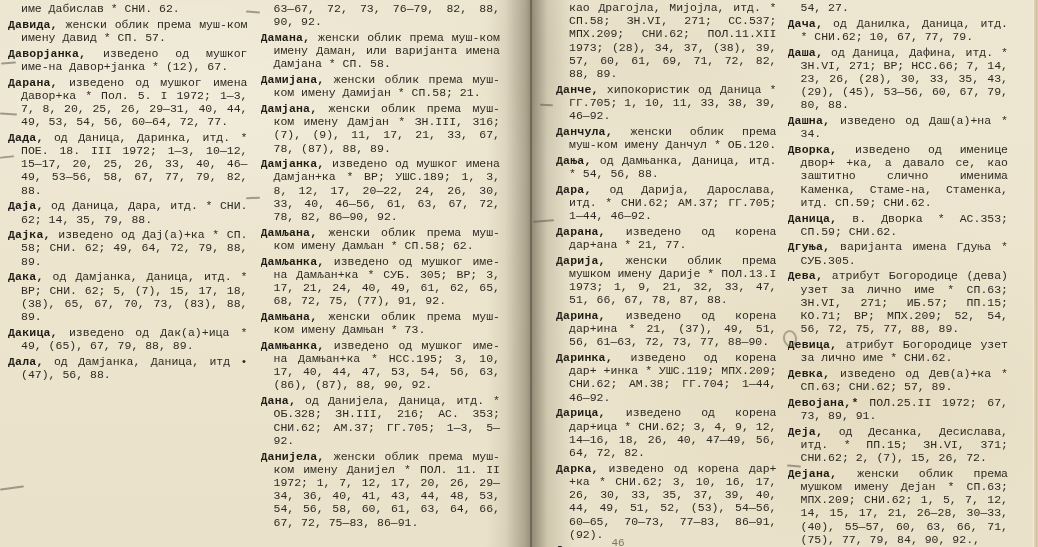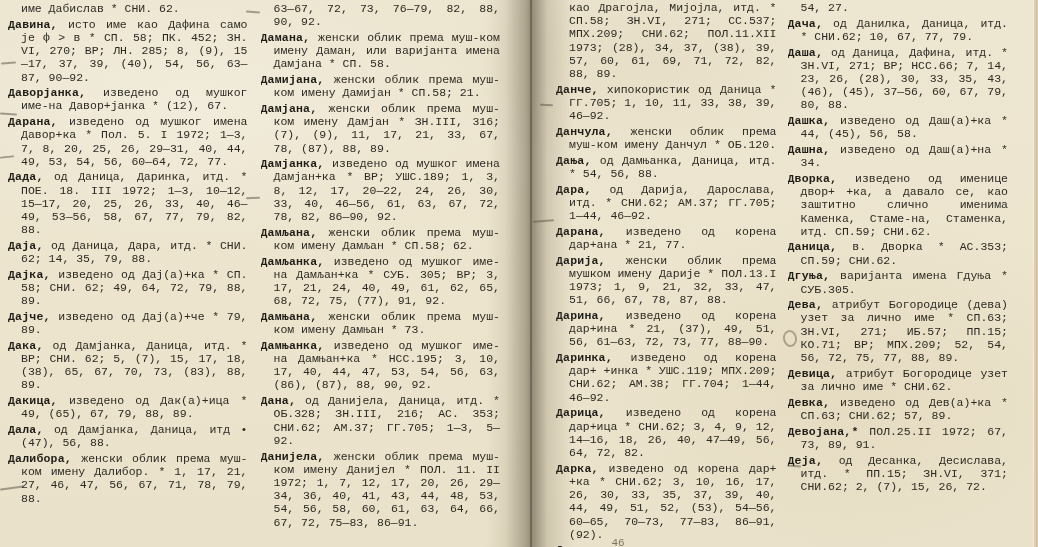--- a/index.html
+++ b/index.html
@@ -51,31 +51,29 @@
          border-radius:50% 50% 50% 50%;transform:rotate(-12deg);}
 </style>
 </head>
 <body>
 
 <div class="spread">
 
   <div class="page page-left">
     <div class="col" id="col-0">
         <p class="cont"><span>име Дабислав * СНИ. 62.</span></p>
-        <p class="entry"><b>Давина,</b> <span>исто име као Дафина само је ф &gt; в * СП. 58; ПК. 452; ЗН. VI, 270; ВР; ЛН. 285; 8, (9), 15—17, 37, 39, (40), 54, 56, 63—87, 90—92.</span></p>
+        <p class="entry"><b>Давида,</b> <span>женски облик према муш-ком имену Давид * СП. 57.</span></p>
         <p class="entry"><b>Даворјанка,</b> <span>изведено од мушког име-на Давор+јанка * (12), 67.</span></p>
         <p class="entry"><b>Дарана,</b> <span>изведено од мушког имена Давор+ка * Пол. 5. I 1972; 1—3, 7, 8, 20, 25, 26, 29—31, 40, 44, 49, 53, 54, 56, 60—64, 72, 77.</span></p>
         <p class="entry"><b>Дада,</b> <span>од Даница, Даринка, итд. * ПОЕ. 18. III 1972; 1—3, 10—12, 15—17, 20, 25, 26, 33, 40, 46—49, 53—56, 58, 67, 77, 79, 82, 88.</span></p>
         <p class="entry"><b>Даја,</b> <span>од Даница, Дара, итд. * СНИ. 62; 14, 35, 79, 88.</span></p>
         <p class="entry"><b>Дајка,</b> <span>изведено од Дај(а)+ка * СП. 58; СНИ. 62; 49, 64, 72, 79, 88, 89.</span></p>
-        <p class="entry"><b>Дајче,</b> <span>изведено од Дај(а)+че * 79, 89.</span></p>
         <p class="entry"><b>Дака,</b> <span>од Дамјанка, Даница, итд. * ВР; СНИ. 62; 5, (7), 15, 17, 18, (38), 65, 67, 70, 73, (83), 88, 89.</span></p>
         <p class="entry"><b>Дакица,</b> <span>изведено од Дак(а)+ица * 49, (65), 67, 79, 88, 89.</span></p>
         <p class="entry"><b>Дала,</b> <span>од Дамјанка, Даница, итд • (47), 56, 88.</span></p>
-        <p class="entry"><b>Далибора,</b> <span>женски облик према муш-ком имену Далибор. * 1, 17, 21, 27, 46, 47, 56, 67, 71, 78, 79, 88.</span></p>
       </div>
     <div class="col" id="col-1">
         <p class="cont"><span>63—67, 72, 73, 76—79, 82, 88, 90, 92.</span></p>
         <p class="entry"><b>Дамана,</b> <span>женски облик према муш-ком имену Даман, или варијанта имена Дамјана * СП. 58.</span></p>
         <p class="entry"><b>Дамијана,</b> <span>женски облик према муш-ком имену Дамијан * СП.58; 21.</span></p>
         <p class="entry"><b>Дамјана,</b> <span>женски облик према муш-ком имену Дамјан * ЗН.III, 316; (7), (9), 11, 17, 21, 33, 67, 78, (87), 88, 89.</span></p>
         <p class="entry"><b>Дамјанка,</b> <span>изведено од мушког имена Дамјан+ка * ВР; УШС.189; 1, 3, 8, 12, 17, 20—22, 24, 26, 30, 33, 40, 46—56, 61, 63, 67, 72, 78, 82, 86—90, 92.</span></p>
         <p class="entry"><b>Дамљана,</b> <span>женски облик према муш-ком имену Дамљан * СП.58; 62.</span></p>
         <p class="entry"><b>Дамљанка,</b> <span>изведено од мушког име-на Дамљан+ка * СУБ. 305; ВР; 3, 17, 21, 24, 40, 49, 61, 62, 65, 68, 72, 75, (77), 91, 92.</span></p>
         <p class="entry"><b>Дамњана,</b> <span>женски облик према муш-ком имену Дамњан * 73.</span></p>
@@ -97,31 +95,31 @@
         <p class="entry"><b>Дарина,</b> <span>изведено од корена дар+ина * 21, (37), 49, 51, 56, 61—63, 72, 73, 77, 88—90.</span></p>
         <p class="entry"><b>Даринка,</b> <span>изведено од корена дар+ +инка * УШС.119; МПХ.209; СНИ.62; АМ.38; ГГ.704; 1—44, 46—92.</span></p>
         <p class="entry"><b>Дарица,</b> <span>изведено од корена дар+ица * СНИ.62; 3, 4, 9, 12, 14—16, 18, 26, 40, 47—49, 56, 64, 72, 82.</span></p>
         <p class="entry"><b>Дарка,</b> <span>изведено од корена дар+ +ка * СНИ.62; 3, 10, 16, 17, 26, 30, 33, 35, 37, 39, 40, 44, 49, 51, 52, (53), 54—56, 60—65, 70—73, 77—83, 86—91, (92).</span></p>
         <p class="entry"><b>Даросава,</b> <span>исто име као Дарослава само је л нестало иза с * АМ.38; 21, 58, (64), 72, 74, 88.</span></p>
         <p class="entry"><b>Даросија,</b> <span>изведено од корена дар+ +осија као Милосија • 72.</span></p>
       </div>
     <div class="col" id="col-3">
         <p class="cont"><span>54, 27.</span></p>
         <p class="entry"><b>Дача,</b> <span>од Данилка, Даница, итд. * СНИ.62; 10, 67, 77, 79.</span></p>
-        <p class="entry"><b>Даша,</b> <span>од Даница, Дафина, итд. * ЗН.VI, 271; ВР; НСС.66; 7, 14, 23, 26, (28), 30, 33, 35, 43, (46), (45), 37—56, 60, 67, 79, 80, 88.</span></p>
-        <p class="entry"><b>Дашка,</b> <span>изведено од Даш(а)+ка * 44, (45), 56, 58.</span></p>
+        <p class="entry"><b>Даша,</b> <span>од Даница, Дафина, итд. * ЗН.VI, 271; ВР; НСС.66; 7, 14, 23, 26, (28), 30, 33, 35, 43, (29), (45), 53—56, 60, 67, 79, 80, 88.</span></p>
         <p class="entry"><b>Дашна,</b> <span>изведено од Даш(а)+на * 34.</span></p>
         <p class="entry"><b>Дворка,</b> <span>изведено од именице двор+ +ка, а давало се, као заштитно слично именима Каменка, Стаме-на, Стаменка, итд. СП.59; СНИ.62.</span></p>
         <p class="entry"><b>Даница,</b> <span>в. Дворка * АС.353; СП.59; СНИ.62.</span></p>
         <p class="entry"><b>Дгуња,</b> <span>варијанта имена Гдуња * СУБ.305.</span></p>
         <p class="entry"><b>Дева,</b> <span>атрибут Богородице (дева) узет за лично име * СП.63; ЗН.VI, 271; ИБ.57; ПП.15; КО.71; ВР; МПХ.209; 52, 54, 56, 72, 75, 77, 88, 89.</span></p>
         <p class="entry"><b>Девица,</b> <span>атрибут Богородице узет за лично име * СНИ.62.</span></p>
         <p class="entry"><b>Девка,</b> <span>изведено од Дев(а)+ка * СП.63; СНИ.62; 57, 89.</span></p>
         <p class="entry"><b>Девојана,*</b> <span>ПОЛ.25.II 1972; 67, 73, 89, 91.</span></p>
         <p class="entry"><b>Деја,</b> <span>од Десанка, Десислава, итд. * ПП.15; ЗН.VI, 371; СНИ.62; 2, (7), 15, 26, 72.</span></p>
+        <p class="entry"><b>Дејана,</b> <span>женски облик према мушком имену Дејан * СП.63; МПХ.209; СНИ.62; 1, 5, 7, 12, 14, 15, 17, 21, 26—28, 30—33, (40), 55—57, 60, 63, 66, 71, (75), 77, 79, 84, 90, 92.,</span></p>
       </div>
   </div>
 
   <div class="page-num">46</div>
 
   <div class="gutter"></div>
   <div class="edge"></div>
 
   <div class="pmark" style="left:1px;top:62px;width:15px;transform:rotate(-4deg);"></div>
   <div class="pmark" style="left:0;top:113px;width:17px;transform:rotate(3deg);"></div>

